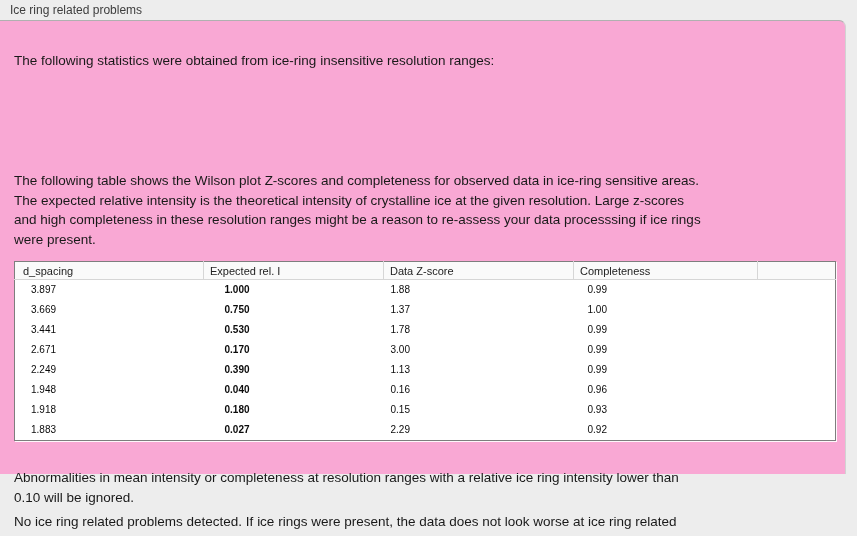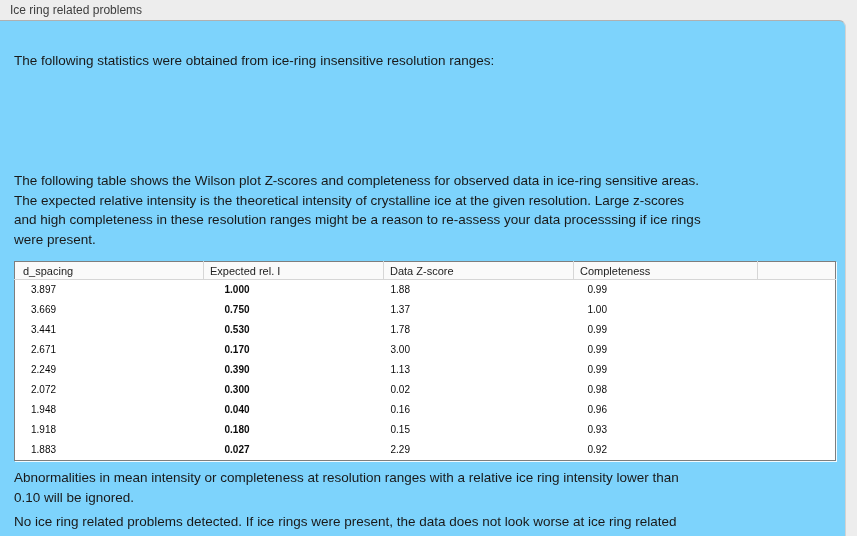--- a/index.html
+++ b/index.html
@@ -24,22 +24,22 @@
     left: 10px;
     top: 3px;
     font-size: 12px;
     color: #3d3d3d;
   }
   .panel {
     position: absolute;
     left: 0;
     top: 20px;
     width: 846px;
-    height: 516px;
-    background: #7dd3fc;
+    height: 454px;
+    background: #f9a8d4;
     border-top: 1px solid #b0b0b0;
     border-right: 1px solid #d2d2d2;
     border-top-right-radius: 7px;
     box-sizing: border-box;
   }
   .intro-text {
     position: absolute;
     left: 14px;
     top: 30px;
     font-size: 13.5px;
@@ -178,27 +178,20 @@
             <td></td>
           </tr>
           <tr>
             <td>2.249</td>
             <td>0.390</td>
             <td>1.13</td>
             <td>0.99</td>
             <td></td>
           </tr>
           <tr>
-            <td>2.072</td>
-            <td>0.300</td>
-            <td>0.02</td>
-            <td>0.98</td>
-            <td></td>
-          </tr>
-          <tr>
             <td>1.948</td>
             <td>0.040</td>
             <td>0.16</td>
             <td>0.96</td>
             <td></td>
           </tr>
           <tr>
             <td>1.918</td>
             <td>0.180</td>
             <td>0.15</td>

